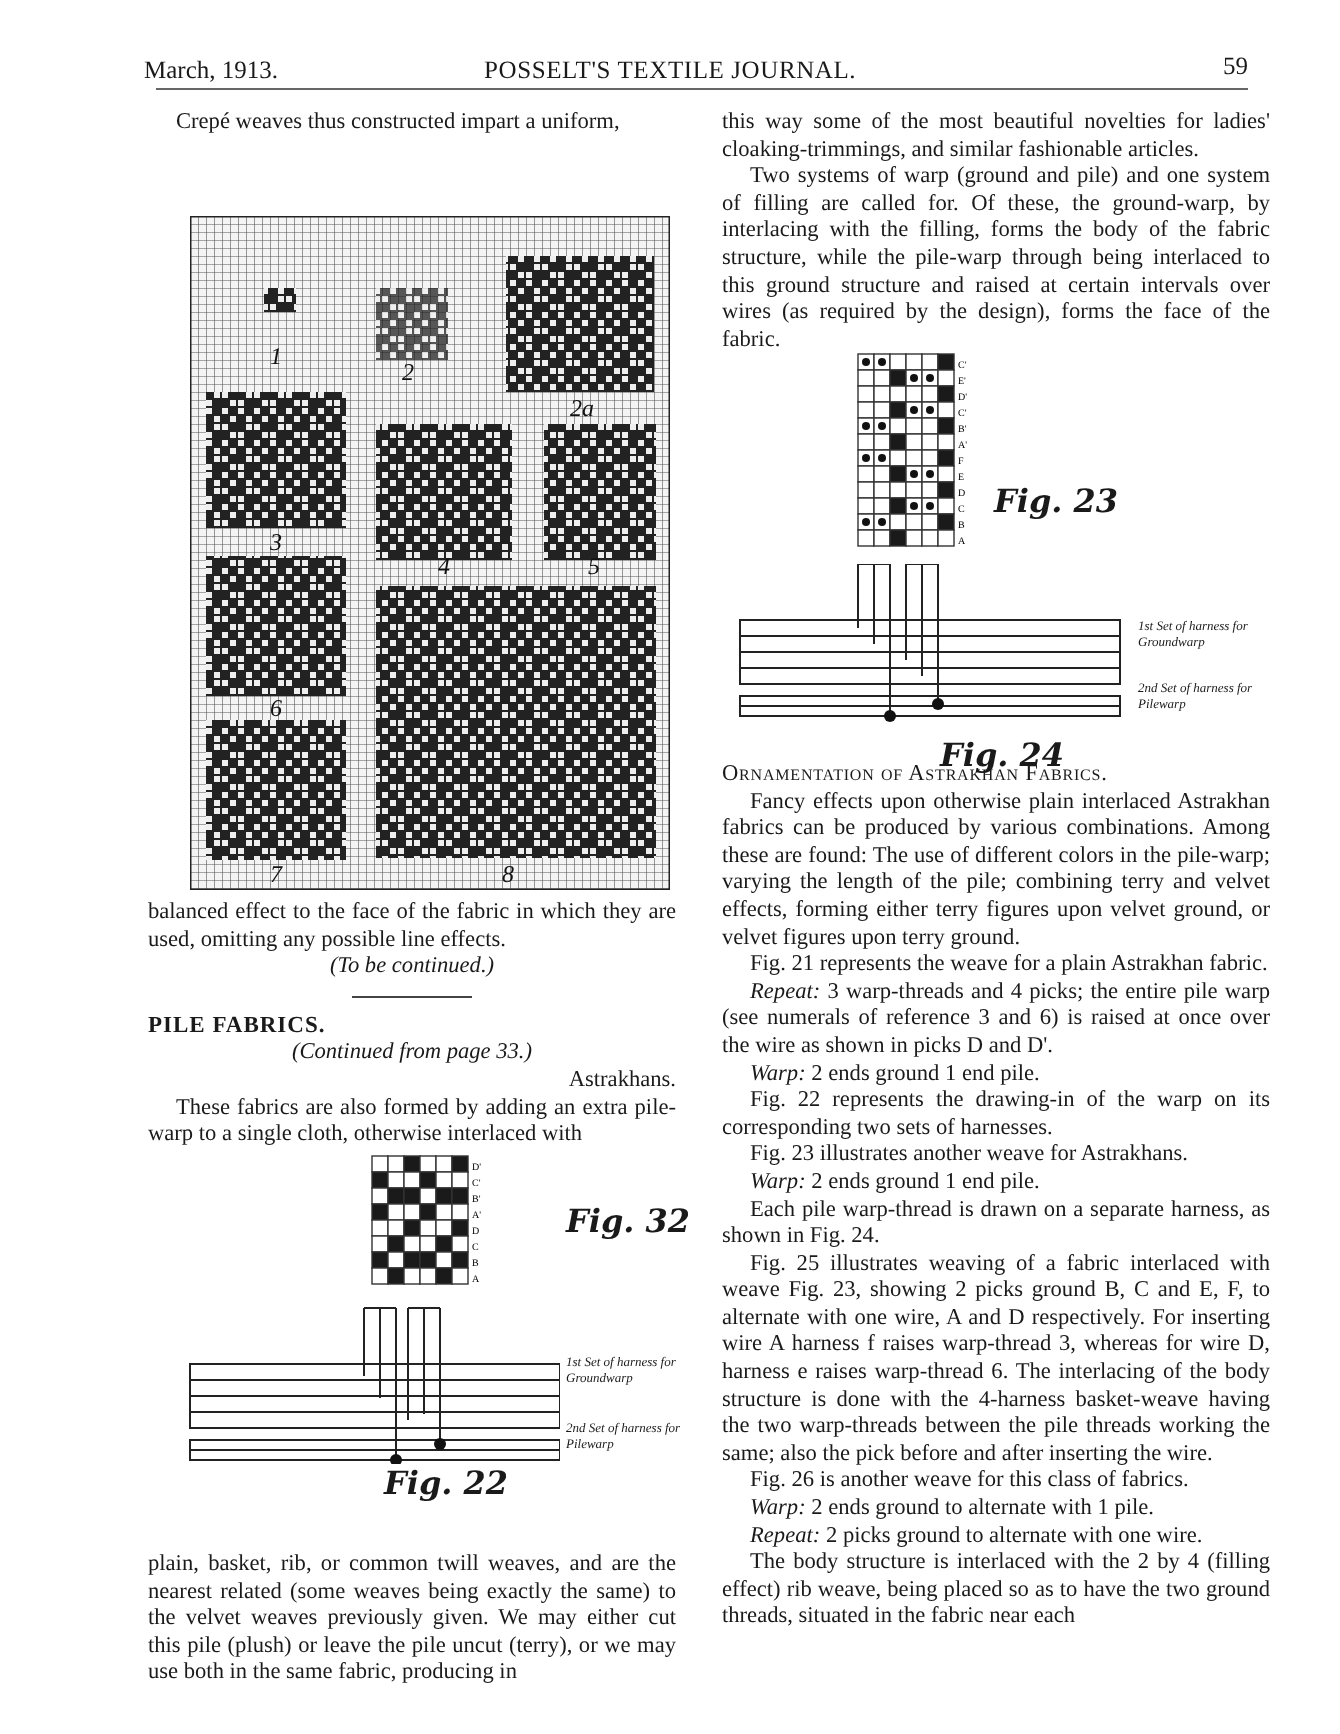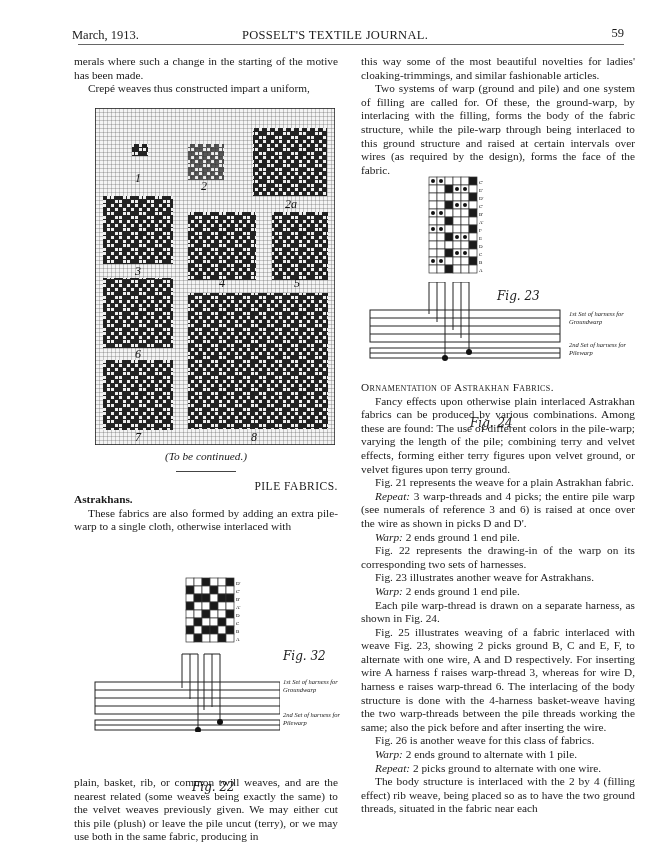--- a/index.html
+++ b/index.html
@@ -12,40 +12,39 @@
   .hdr .pg { position: absolute; right: 0; top: 2px; }
   .hdr .rule { position: absolute; left: 6px; right: 0; top: 20px; border-top: 1px solid #666; }
   .col { position: absolute; font-family: "Liberation Serif", serif; font-size: 11.3px;
          line-height: 13.6px; text-align: justify; }
   .col p { margin: 0; }
   .ind { text-indent: 14px; }
   .center { text-align: center; }
   .it { font-style: italic; }
   .left { left: 74px; width: 264px; }
   .right { left: 349px; width: 274px; margin-left: 12px; }
-  .hd1 { font-weight: normal; text-align: right; letter-spacing: 0.5px; font-size: 11.5px; }
-  .hd2 { font-weight: bold; text-align: left; }
+  .hd1 { font-weight: bold; text-align: left; letter-spacing: 0.5px; font-size: 11.5px; }
+  .hd2 { font-weight: normal; text-align: right; }
   .sc { text-align: left; font-variant: small-caps; letter-spacing: 0.4px; }
-  .figcap { font-family: "DejaVu Serif", serif; font-style: italic; font-weight: normal; font-size: 12px;
-            position: absolute; margin-top: 48px; }
+  .figcap { font-family: "DejaVu Serif", serif; font-style: italic; font-weight: bold; font-size: 16px;
+            position: absolute; }
   .shortrule { width: 60px; margin: 7px auto 8px; border-top: 1px solid #444; }
   svg { position: absolute; }
 </style>
 </head>
 <body>
 
 <div class="hdr">
   <span class="date">March, 1913.</span>
   <span class="title">POSSELT'S TEXTILE JOURNAL.</span>
   <span class="pg">59</span>
   <div class="rule"></div>
 </div>
 
 <div class="col left" style="top:55px;">
-  <p>merals where such a change in the starting of the motive has been made.</p>
   <p class="ind">Crepé weaves thus constructed impart a uniform,</p>
 </div>
 
 <svg id="bigfig" style="left:95px; top:108px;" width="240" height="337" viewBox="0 0 240 337">
   <defs>
     <pattern id="grid" width="4" height="4" patternUnits="userSpaceOnUse">
       <rect width="4" height="4" fill="#f4f4f4"></rect>
       <path d="M4 0 L0 0 0 4" fill="none" stroke="#555" stroke-width="0.6"></path>
     </pattern>
     <pattern id="weave" width="16" height="16" patternUnits="userSpaceOnUse">
@@ -86,23 +85,25 @@
     <text x="40" y="167">3</text>
     <text x="124" y="179">4</text>
     <text x="199" y="179">5</text>
     <text x="40" y="250">6</text>
     <text x="40" y="333">7</text>
     <text x="156" y="333">8</text>
   </g>
 </svg>
 
 <div class="col left" style="top:450px;">
+  <p>balanced effect to the face of the fabric in which they are used, omitting any possible line effects.</p>
   <p class="center it">(To be continued.)</p>
   <div class="shortrule"></div>
   <p class="hd1">PILE FABRICS.</p>
+  <p class="center it">(Continued from page 33.)</p>
   <p class="hd2">Astrakhans.</p>
   <p class="ind">These fabrics are also formed by adding an extra pile-warp to a single cloth, otherwise interlaced with</p>
 </div>
 
 <svg id="fig21" style="left:185px; top:577px;" width="70" height="66">
     <rect x="1" y="1" width="8" height="8" fill="#fff" stroke="#333" stroke-width="0.7"></rect>
     <rect x="9" y="1" width="8" height="8" fill="#fff" stroke="#333" stroke-width="0.7"></rect>
     <rect x="17" y="1" width="8" height="8" fill="#1a1a1a" stroke="#333" stroke-width="0.7"></rect>
     <rect x="25" y="1" width="8" height="8" fill="#fff" stroke="#333" stroke-width="0.7"></rect>
     <rect x="33" y="1" width="8" height="8" fill="#fff" stroke="#333" stroke-width="0.7"></rect>

